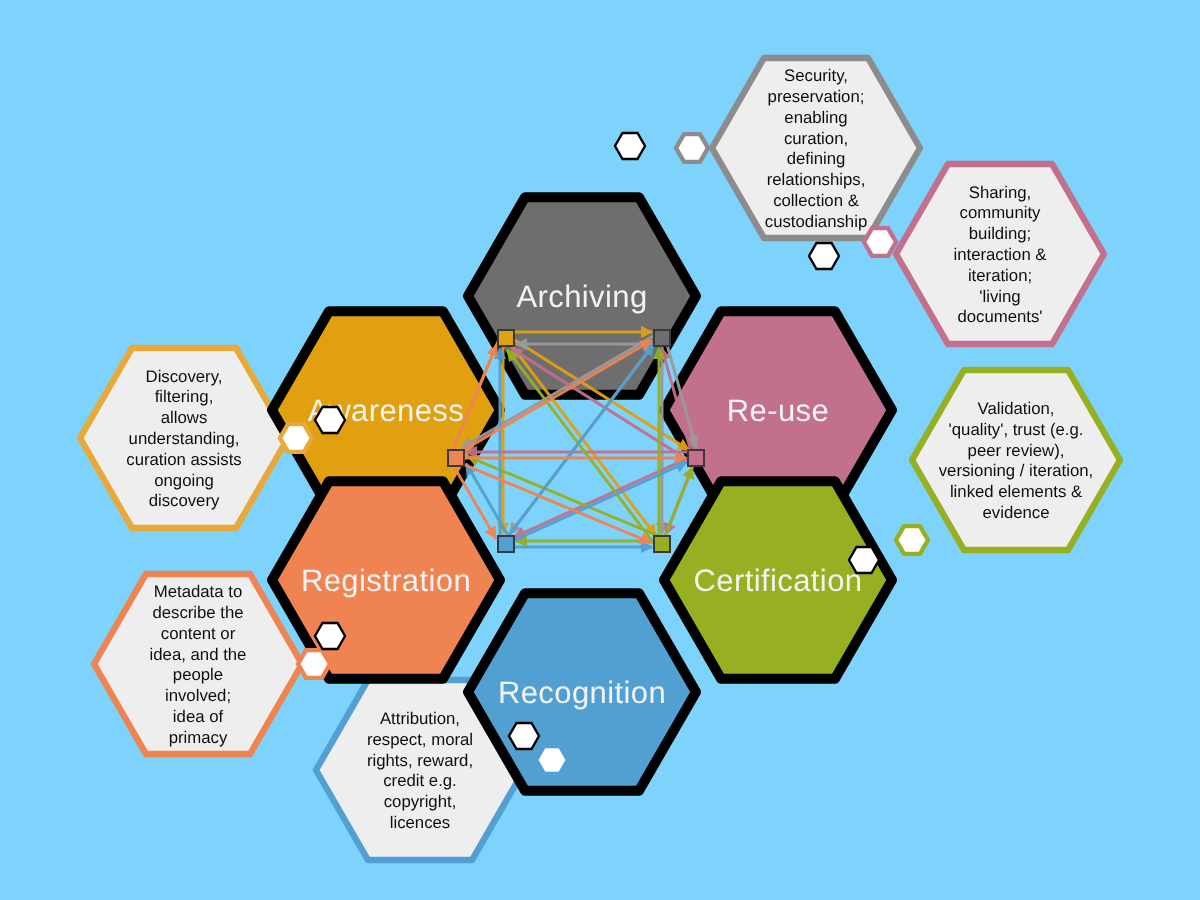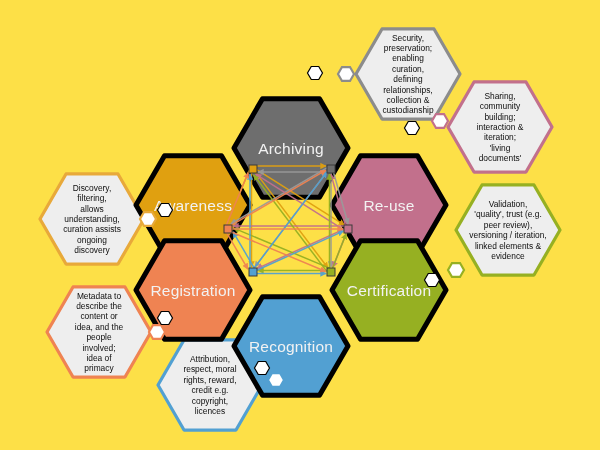--- a/index.html
+++ b/index.html
@@ -1,19 +1,19 @@
 <!DOCTYPE html>
 <html><head>
 <meta charset="utf-8">
 <title>Hexagon Diagram</title>
 <style>
   html,body{margin:0;padding:0;background:#000;}
   body{width:600px;height:450px;overflow:hidden;
        font-family:"Liberation Sans","DejaVu Sans",sans-serif;}
-  #stage{position:relative;width:600px;height:450px;background:#fde047;}
+  #stage{position:relative;width:600px;height:450px;background:#7dd3fc;}
   svg#scene{position:absolute;left:0;top:0;width:600px;height:450px;display:block;}
   .maintext{
     font-family:"Liberation Sans","DejaVu Sans",sans-serif;
     fill:#f2f2f2;font-size:15.5px;letter-spacing:.2px;
   }
   .callouttext{
     font-family:"Liberation Sans","DejaVu Sans",sans-serif;
     fill:#0d0d0d;font-size:8.4px;
   }
 </style>

